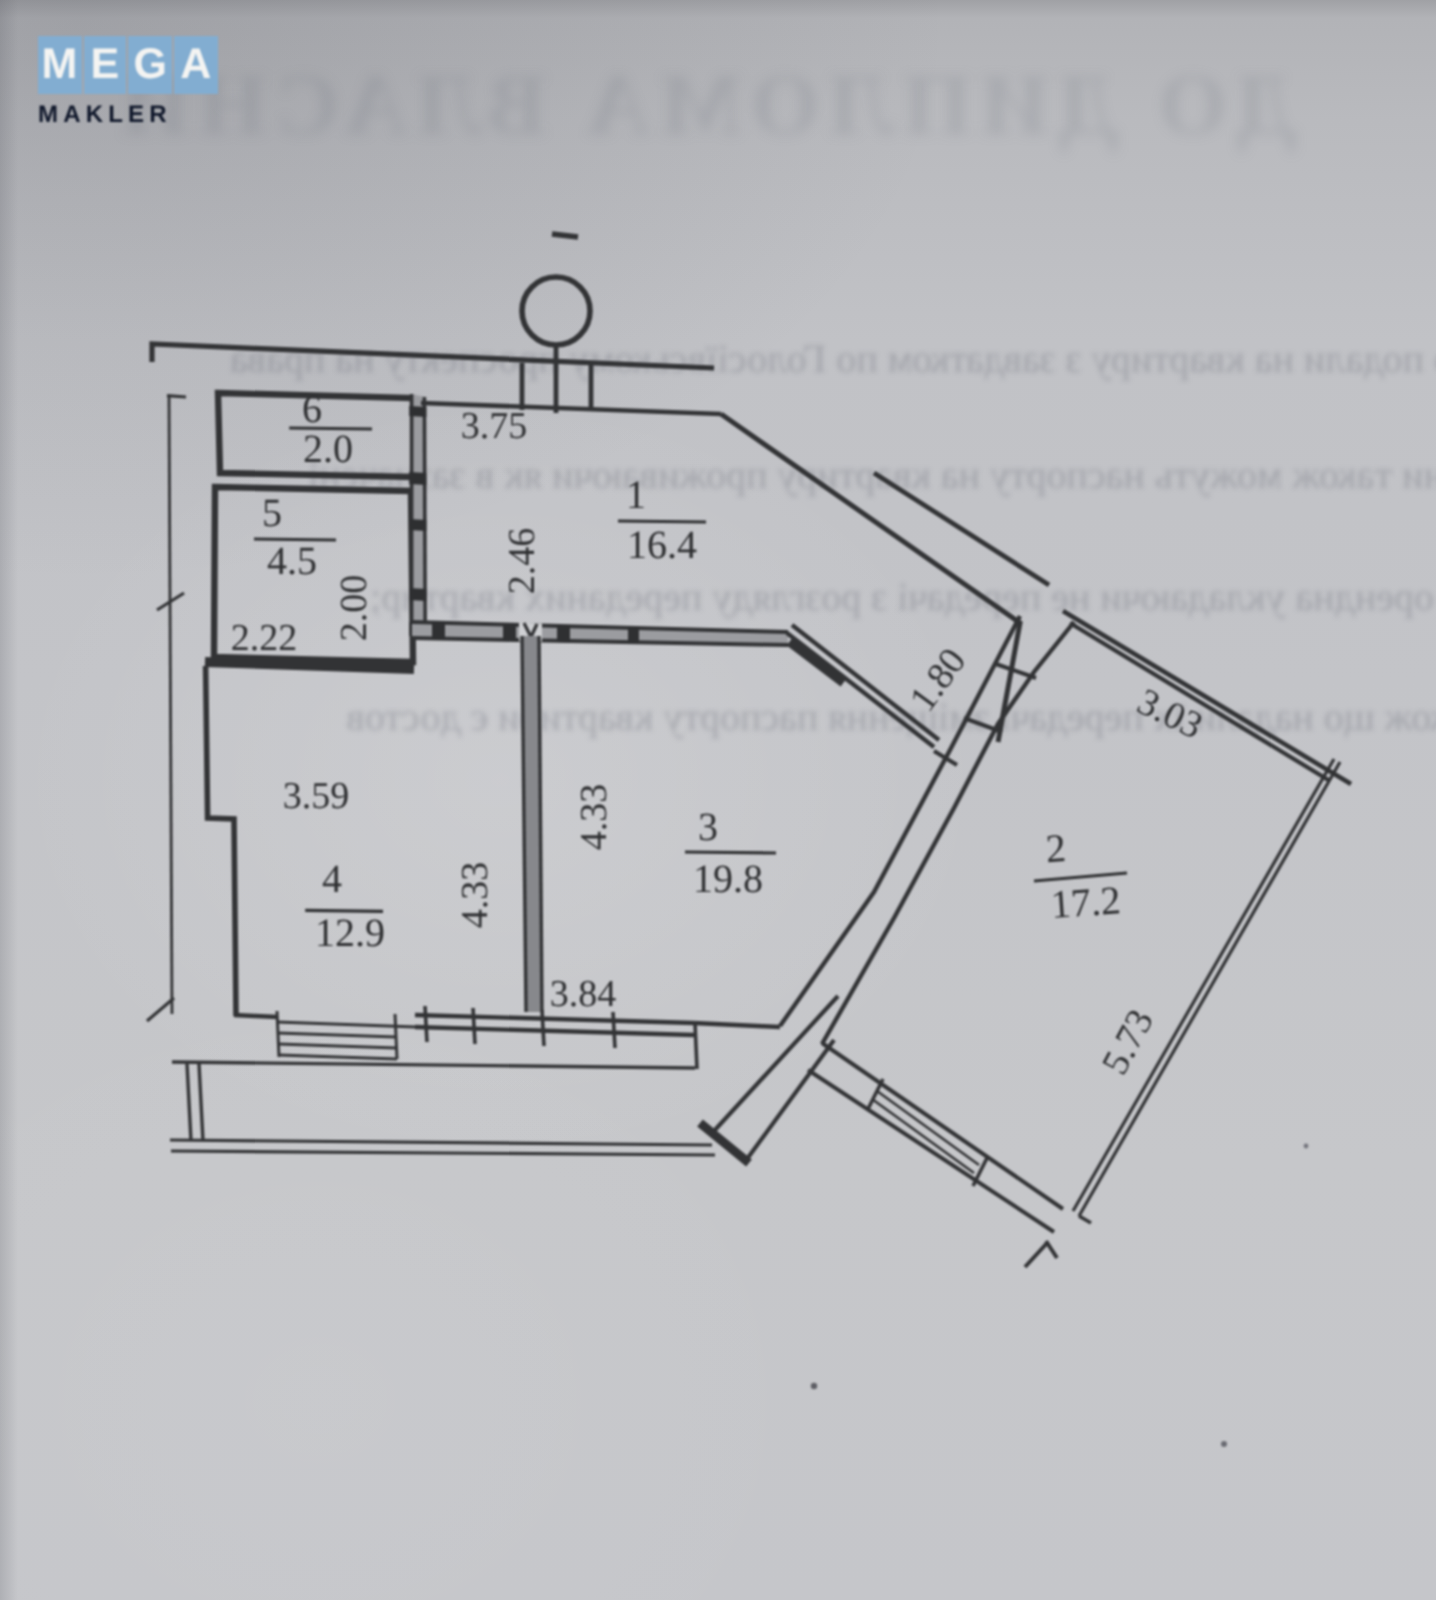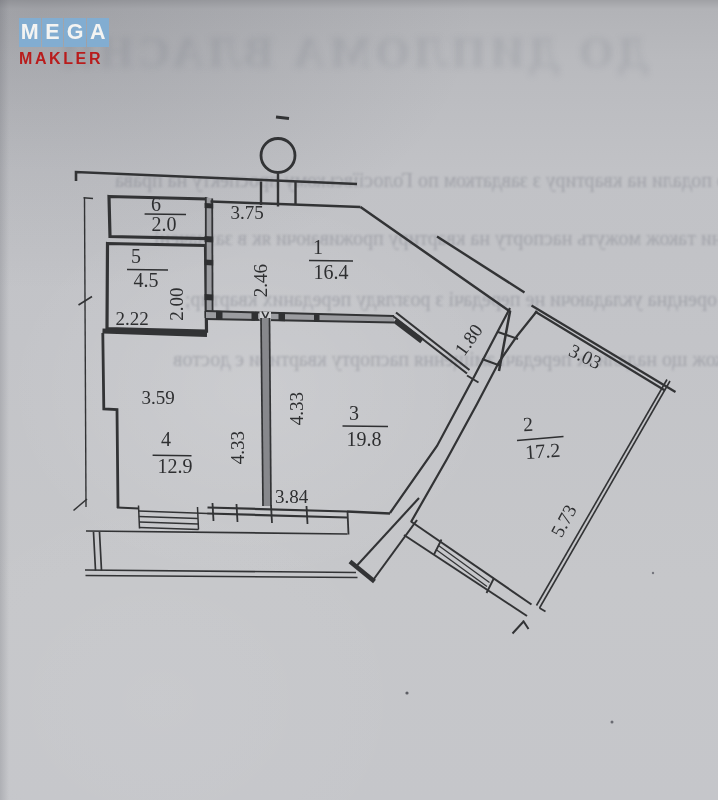--- a/index.html
+++ b/index.html
@@ -19,22 +19,22 @@
   .bleed{position:absolute;white-space:nowrap;transform:scaleX(-1);
     font-family:"Liberation Serif",serif;color:rgba(100,103,115,0.34);
     filter:blur(1.25px);}
   #bigbleed{right:70px;top:27px;font-size:44px;font-weight:bold;
     color:rgba(103,105,117,0.17);letter-spacing:4.5px;filter:blur(3px);}
   .plan{position:absolute;left:0;top:0;}
   svg text{font-family:"Liberation Serif",serif;fill:#2e2f31;}
   #logo{position:absolute;left:19px;top:18px;font-family:"Liberation Sans",sans-serif;filter:blur(0.4px);}
   .tile{position:absolute;top:0;width:21.5px;height:29px;background:#82add1;
     color:#f4f4f2;font-weight:bold;font-size:21.5px;text-align:center;line-height:29px;}
-  #makler{position:absolute;left:0;top:32px;color:#b91c1c;font-weight:bold;
-    font-size:16px;letter-spacing:2.6px;}
+  #makler{position:absolute;left:0;top:32px;color:#0f172a;font-weight:bold;
+    font-size:12px;letter-spacing:2.6px;}
 </style>
 </head>
 <body>
 
 <div class="bgl" id="bg1"></div>
 <div class="bgl" id="bg2"></div>
 <div class="bgl" id="bg3"></div>
 <div class="bgl" id="bg4"></div>
 <div class="bgl" id="bg5"></div>
 

